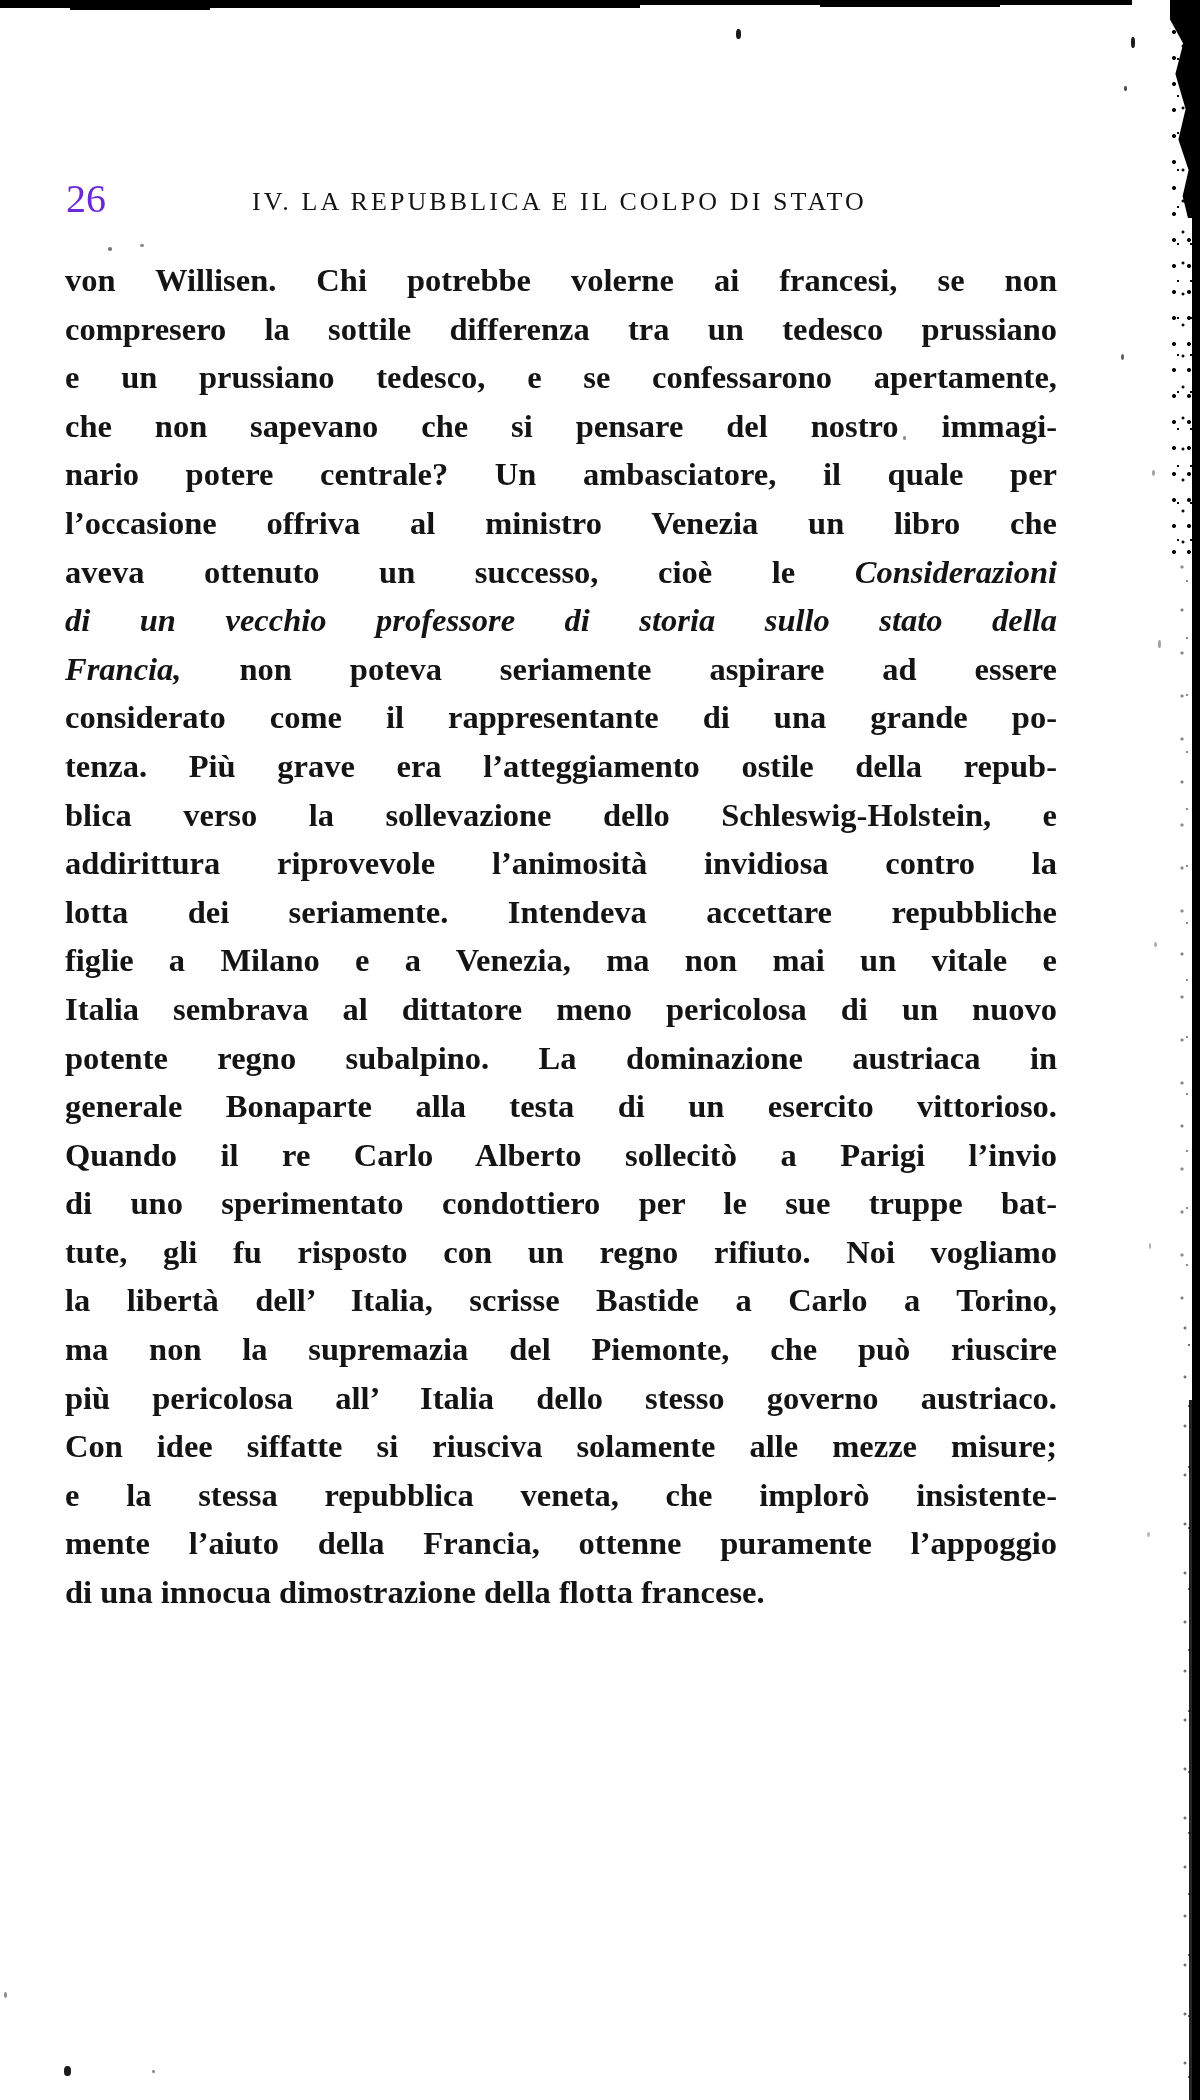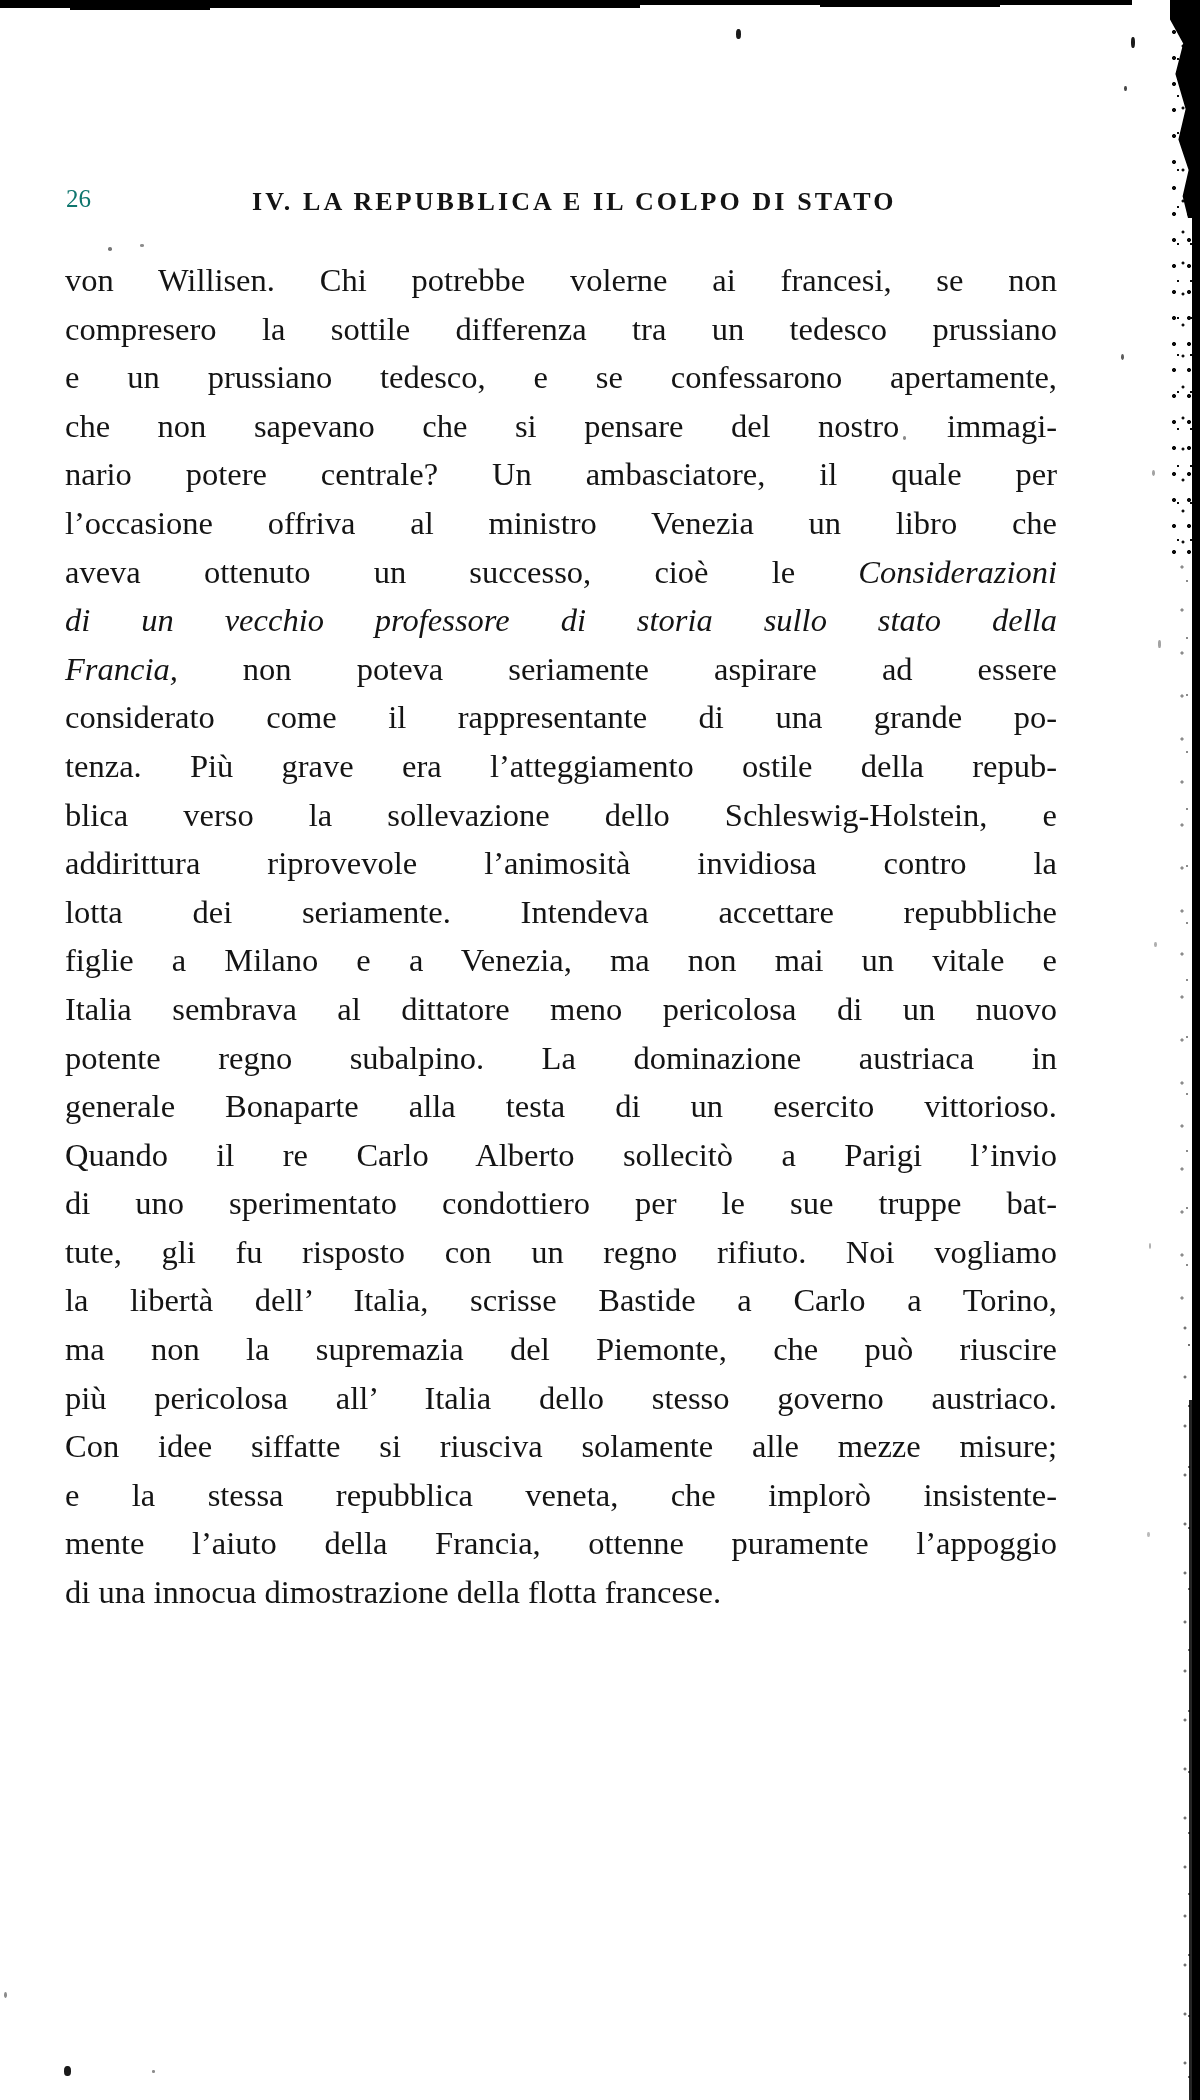--- a/index.html
+++ b/index.html
@@ -9,33 +9,33 @@
     position:relative;
     overflow:hidden;
     font-family:"Liberation Serif", serif;
     color:#161616;
   }
   .page{position:absolute;inset:0;}
 
   
   .pagenum{
     position:absolute;left:66px;top:182px;
-    font-size:25px;line-height:34px;color:#0f766e;
+    font-size:40px;line-height:34px;color:#6d28d9;
   }
   .runtitle{
     position:absolute;left:252px;top:187px;
     font-size:26px;line-height:30px;
-    font-weight:bold;letter-spacing:3.1px;
+    font-weight:normal;letter-spacing:3.1px;
     white-space:nowrap;color:#141414;
   }
 
   
   #paragraph{
     position:absolute;left:65px;top:256px;width:992px;
-    font-size:32.5px;color:#141414;
+    font-size:32.5px;color:#141414;font-weight:bold;
   }
   .line{
     height:48.6px;line-height:48.6px;
     text-align:justify;
     text-align-last:justify;
     overflow:visible;
     white-space:nowrap;
   }
   .line.no-justify{text-align:right;text-align-last:left;}
   .line em{font-style:italic;}

